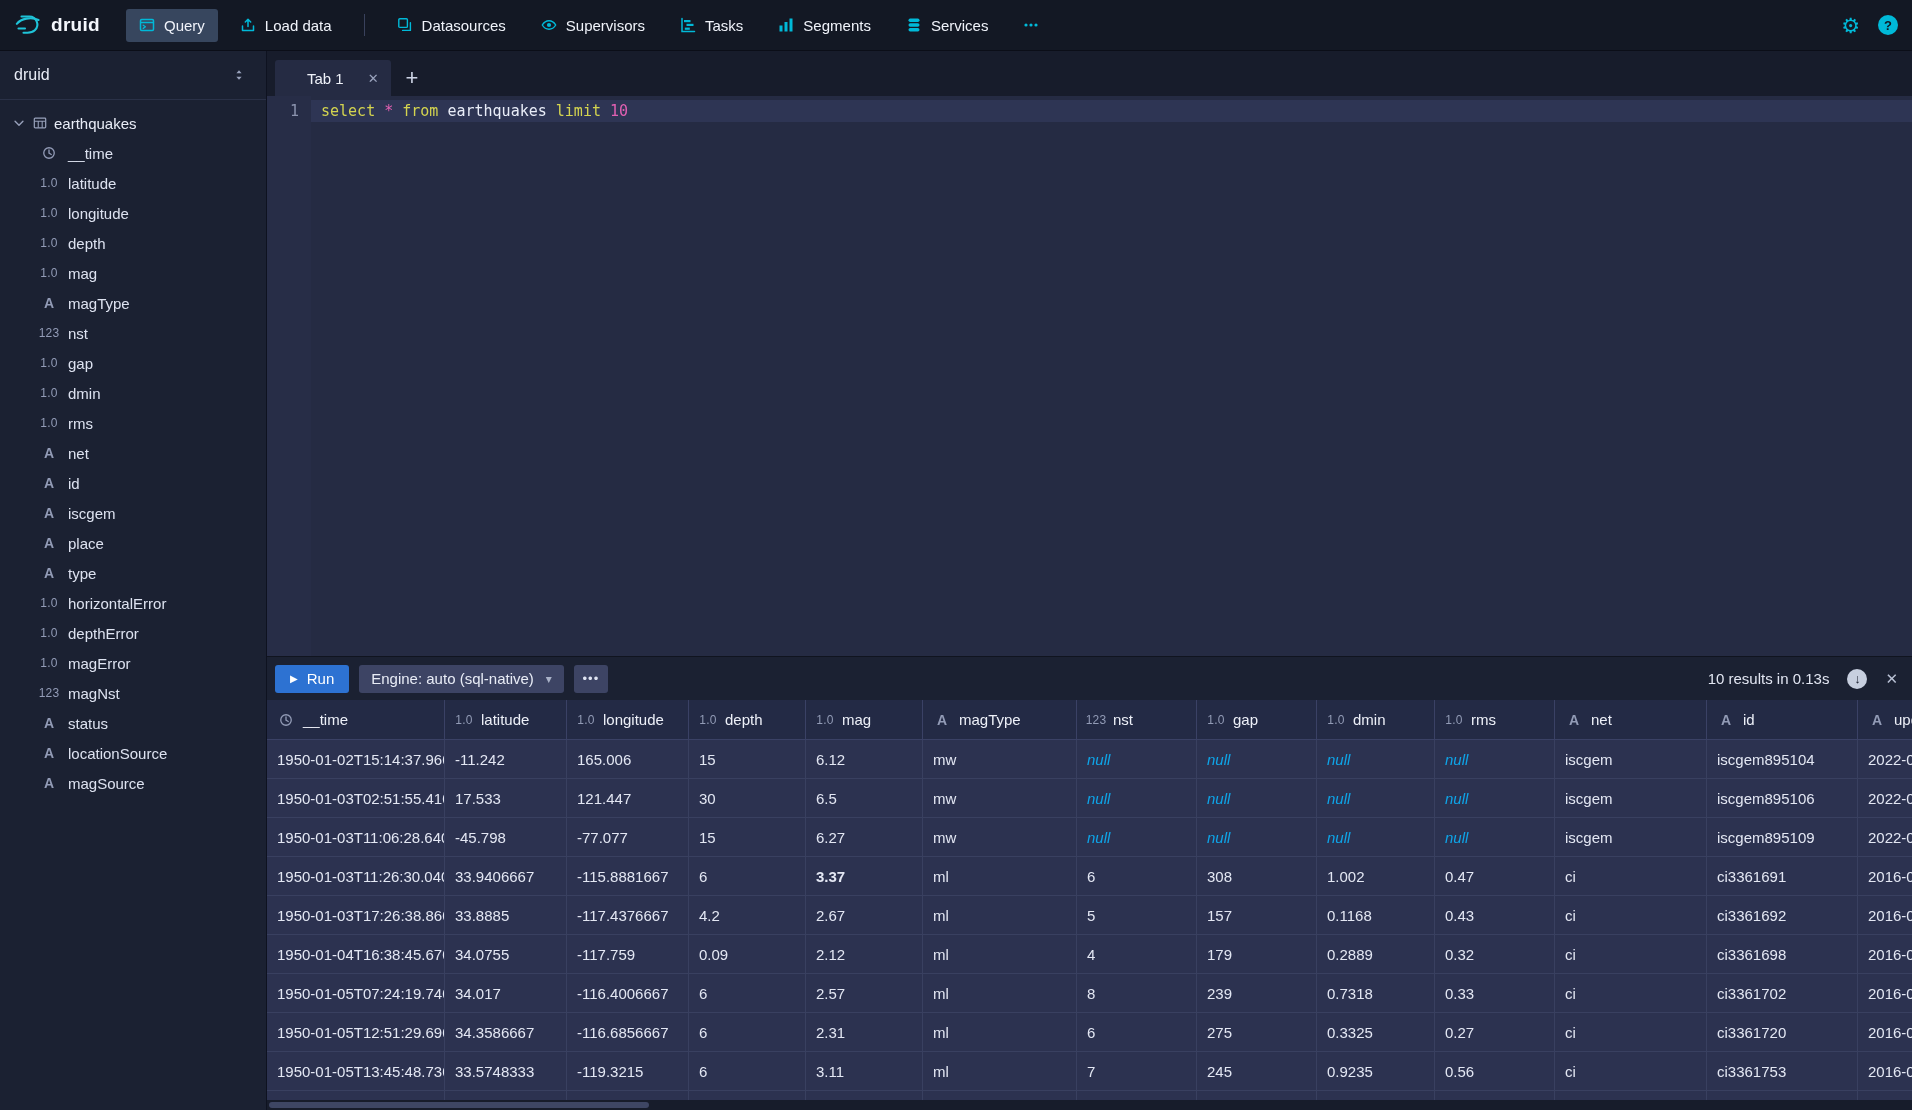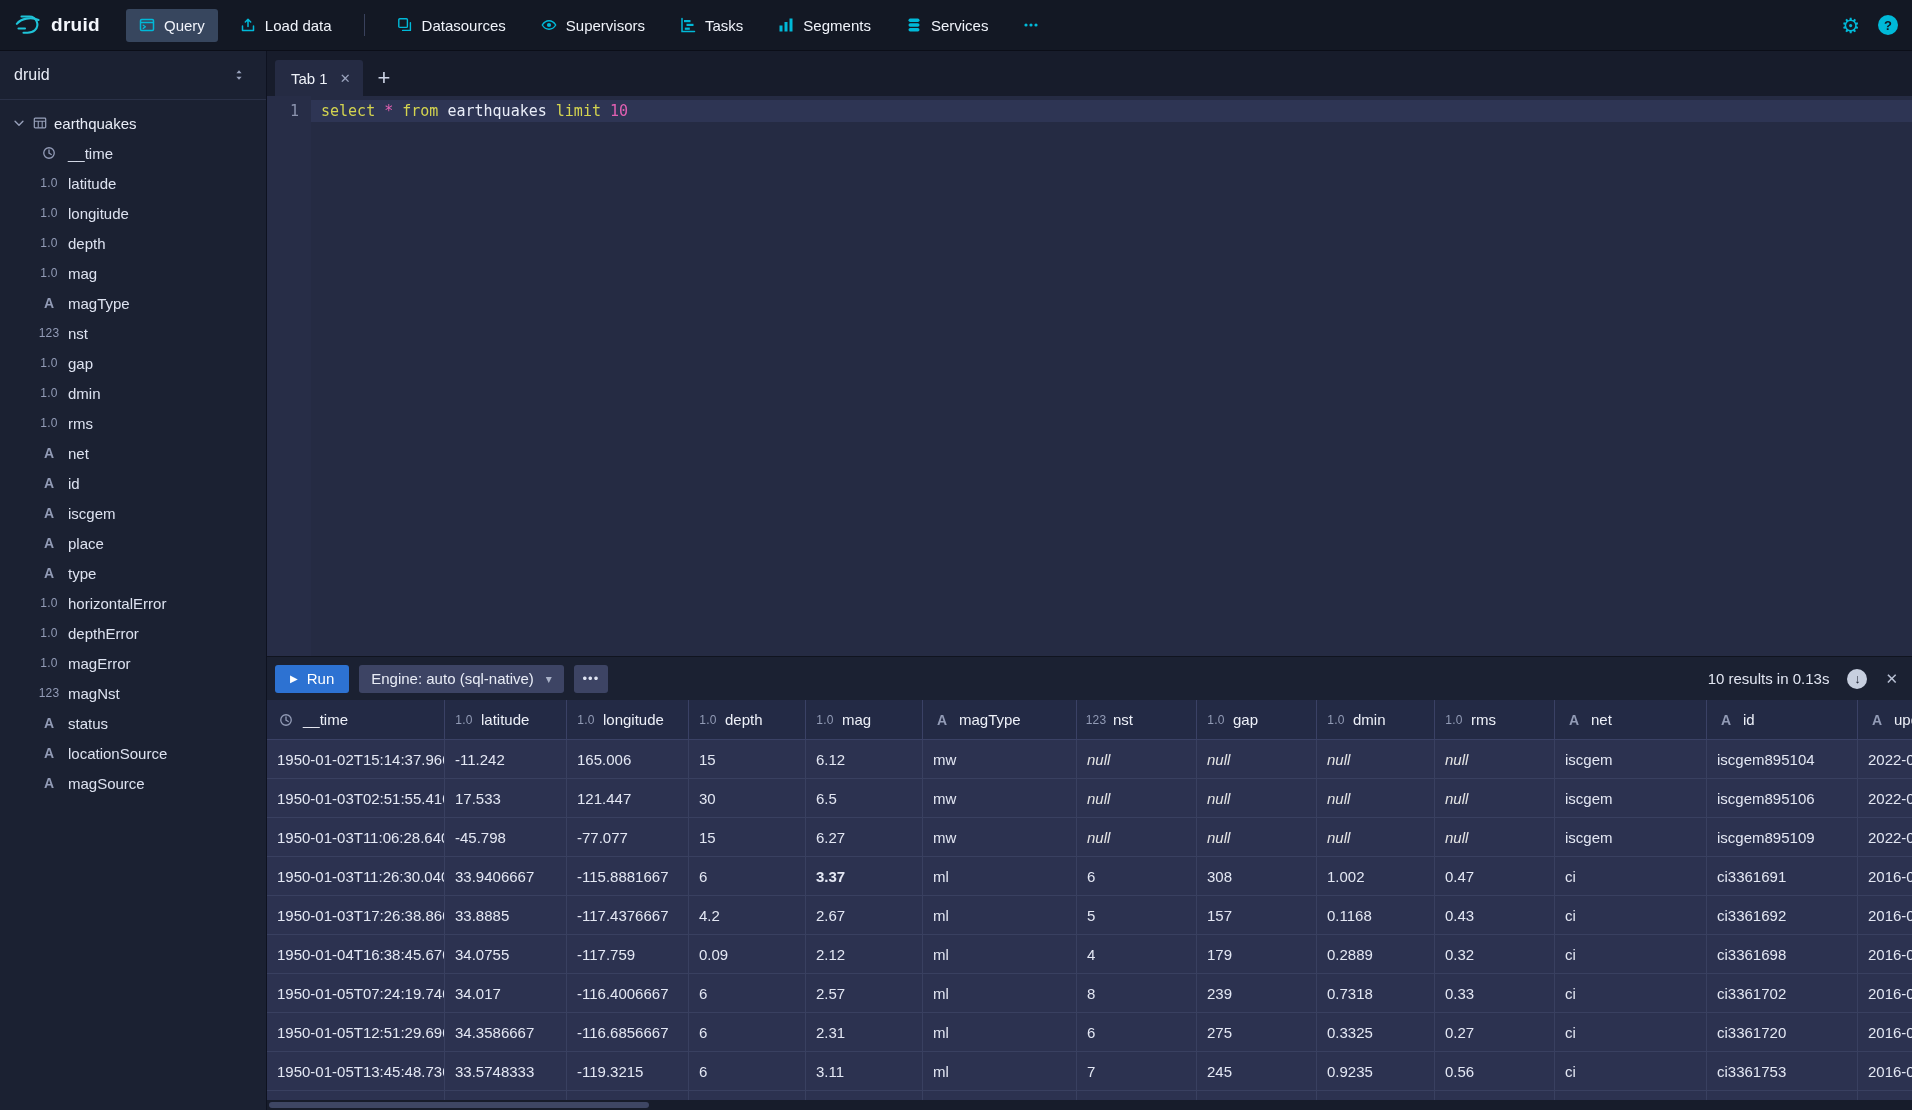--- a/index.html
+++ b/index.html
@@ -39,21 +39,21 @@
   .tree-caret, .tree-icon { color:#98a1bb; display:flex; align-items:center; }
   .type-icon { width:22px; min-width:22px; display:inline-flex; align-items:center; justify-content:center;
                color:#929bb6; }
   .type-num { font-size:12px; font-weight:400; letter-spacing:.2px; }
   .type-str { font-size:14px; font-weight:600; }
 
   
   .main { flex:1; display:flex; flex-direction:column; min-width:0; background:#171c2b; }
 
   .tabbar { height:46px; display:flex; align-items:flex-end; padding-left:8px; background:#171c2b; }
-  .tab { height:36px; display:flex; align-items:center; gap:12px; padding:0 12px 0 16px;
+  .tab { height:36px; display:flex; align-items:center; gap:24px; padding:0 12px 0 32px;
          background:#252b43; border-radius:3px 3px 0 0; color:#eef1f8; font-size:15px; cursor:pointer; }
   .tab-close { color:#9aa3bd; font-size:13px; cursor:pointer; }
   .tab-add { height:36px; display:flex; align-items:center; padding:0 15px; color:#cdd4e6;
              font-size:22px; cursor:pointer; }
 
   .editor { height:560px; display:flex; background:#252b43; }
   .gutter { width:44px; min-width:44px; background:#272d47; color:#8b93ae;
             font-family:"DejaVu Sans Mono", monospace; font-size:15px; text-align:right;
             padding:4px 12px 0 0; }
   .gutter-line { height:22px; line-height:22px; }
@@ -84,21 +84,21 @@
 
   
   .results { height:400px; overflow:hidden; background:#252b43; }
   .thead { display:flex; height:40px; background:#232a45; border-bottom:1px solid #3a4165; width:max-content; }
   .th { display:flex; align-items:center; gap:6px; padding:0 8px; border-right:1px solid #3a4165;
         font-size:15px; color:#edf0f8; overflow:hidden; white-space:nowrap; flex:none; cursor:pointer; }
   .tr { display:flex; height:39px; width:max-content; }
   .td { display:flex; align-items:center; padding:0 10px; border-right:1px solid #394060;
         border-bottom:1px solid #394060; font-size:15px; color:#e3e7f3; background:#2c3250;
         overflow:hidden; white-space:nowrap; flex:none; }
-  .null-val { font-style:italic; color:#e5e5e5; }
+  .null-val { font-style:italic; color:#0ea5e9; }
 
   .hscroll { height:10px; background:#171c2b; position:relative; }
   .hscroll-thumb { position:absolute; left:2px; top:2px; height:6px; width:380px; background:#3e4664;
                    border-radius:3px; cursor:pointer; }
 </style>
 </head>
 <body>
 
 <header class="navbar">
   <div class="brand">

